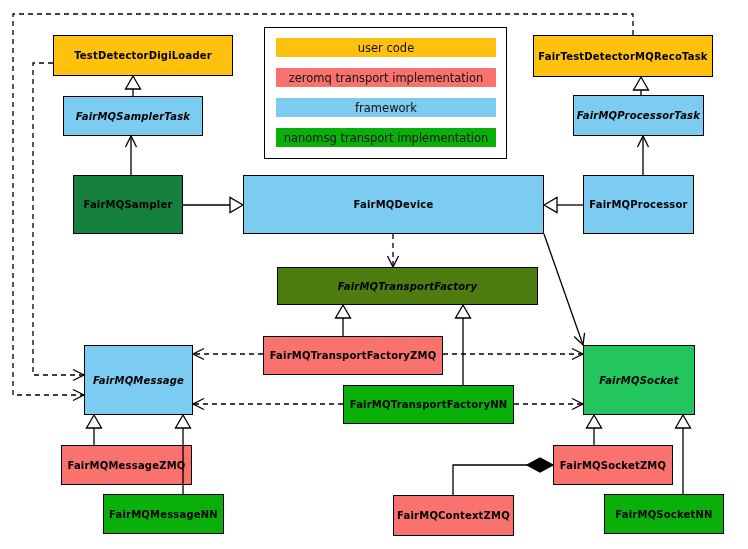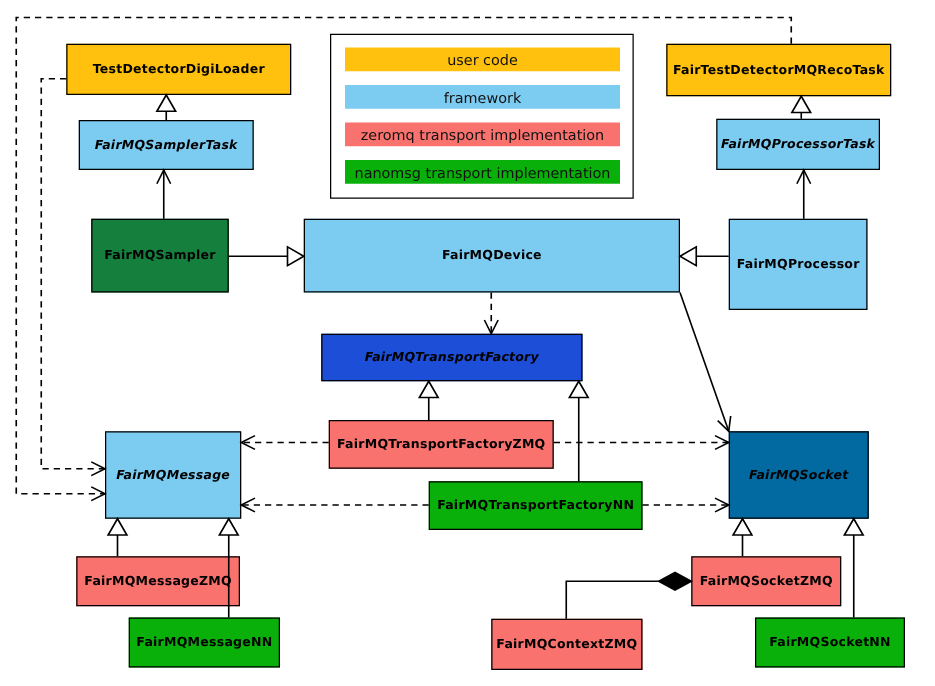--- a/index.html
+++ b/index.html
@@ -35,37 +35,37 @@
     display:flex;align-items:center;justify-content:center;
     font-size:11.5px;color:#111;
   }
 </style>
 </head>
 <body>
 
 <div id="canvas">
   <div class="legend" id="legend" style="left: 264px; top: 27px; width: 243px; height: 132px; text-align: center;">
       <div class="legend-row" style="background: rgb(255, 193, 13);">user code</div>
+      <div class="legend-row" style="background: rgb(249, 114, 110);">zeromq transport implementation</div>
       <div class="legend-row" style="background: rgb(124, 203, 241);">framework</div>
-      <div class="legend-row" style="background: rgb(249, 114, 110);">zeromq transport implementation</div>
       <div class="legend-row" style="background: rgb(10, 176, 10);">nanomsg transport implementation</div>
     </div>
   <div id="nodes">
       <div class="node" style="left: 53px; top: 35px; width: 180px; height: 41px; background: rgb(255, 193, 13);">TestDetectorDigiLoader</div>
       <div class="node" style="left: 533px; top: 35px; width: 180px; height: 42px; background: rgb(255, 193, 13);">FairTestDetectorMQRecoTask</div>
       <div class="node abstract" style="left: 63px; top: 96px; width: 140px; height: 40px; background: rgb(124, 203, 241);">FairMQSamplerTask</div>
       <div class="node abstract" style="left: 573px; top: 95px; width: 131px; height: 41px; background: rgb(124, 203, 241);">FairMQProcessorTask</div>
       <div class="node" style="left: 73px; top: 175px; width: 110px; height: 59px; background: #15803d;">FairMQSampler</div>
       <div class="node" style="left: 243px; top: 175px; width: 301px; height: 59px; background: rgb(124, 203, 241);">FairMQDevice</div>
-      <div class="node" style="left: 583px; top: 175px; width: 111px; height: 73px; background: rgb(124, 203, 241);">FairMQProcessor</div>
-      <div class="node abstract" style="left: 257px; top: 267px; width: 209px; height: 38px; background: #1d4ed8;">FairMQTransportFactory</div>
+      <div class="node" style="left: 583px; top: 175px; width: 111px; height: 59px; background: rgb(124, 203, 241);">FairMQProcessor</div>
+      <div class="node abstract" style="left: 277px; top: 267px; width: 261px; height: 38px; background: #4d7c0f;">FairMQTransportFactory</div>
       <div class="node" style="left: 263px; top: 336px; width: 180px; height: 39px; background: rgb(249, 114, 110);">FairMQTransportFactoryZMQ</div>
       <div class="node" style="left: 343px; top: 385px; width: 171px; height: 39px; background: rgb(10, 176, 10);">FairMQTransportFactoryNN</div>
       <div class="node abstract" style="left: 84px; top: 345px; width: 109px; height: 70px; background: rgb(124, 203, 241);">FairMQMessage</div>
-      <div class="node abstract" style="left: 583px; top: 345px; width: 112px; height: 70px; background: #0369a1;">FairMQSocket</div>
+      <div class="node abstract" style="left: 583px; top: 345px; width: 112px; height: 70px; background: #22c55e;">FairMQSocket</div>
       <div class="node" style="left: 33px; top: 445px; width: 131px; height: 40px; background: rgb(249, 114, 110); margin-left: 28px;">FairMQMessageZMQ</div>
       <div class="node" style="left: 103px; top: 494px; width: 121px; height: 40px; background: rgb(10, 176, 10);">FairMQMessageNN</div>
       <div class="node" style="left: 393px; top: 495px; width: 121px; height: 41px; background: rgb(249, 114, 110);">FairMQContextZMQ</div>
       <div class="node" style="left: 553px; top: 445px; width: 120px; height: 40px; background: rgb(249, 114, 110);">FairMQSocketZMQ</div>
       <div class="node" style="left: 604px; top: 494px; width: 120px; height: 40px; background: rgb(10, 176, 10);">FairMQSocketNN</div>
     </div>
   <svg id="edges" width="748" height="549" viewBox="0 0 748 549">
       <polyline points="133,96 133,89" fill="none" stroke="#000000" stroke-width="1.3"></polyline>
       <polygon points="133,76 140.5,89 125.5,89" fill="#ffffff" stroke="#000000" stroke-width="1.3"></polygon>
       <polyline points="131,175 131,136" fill="none" stroke="#000000" stroke-width="1.3"></polyline>

